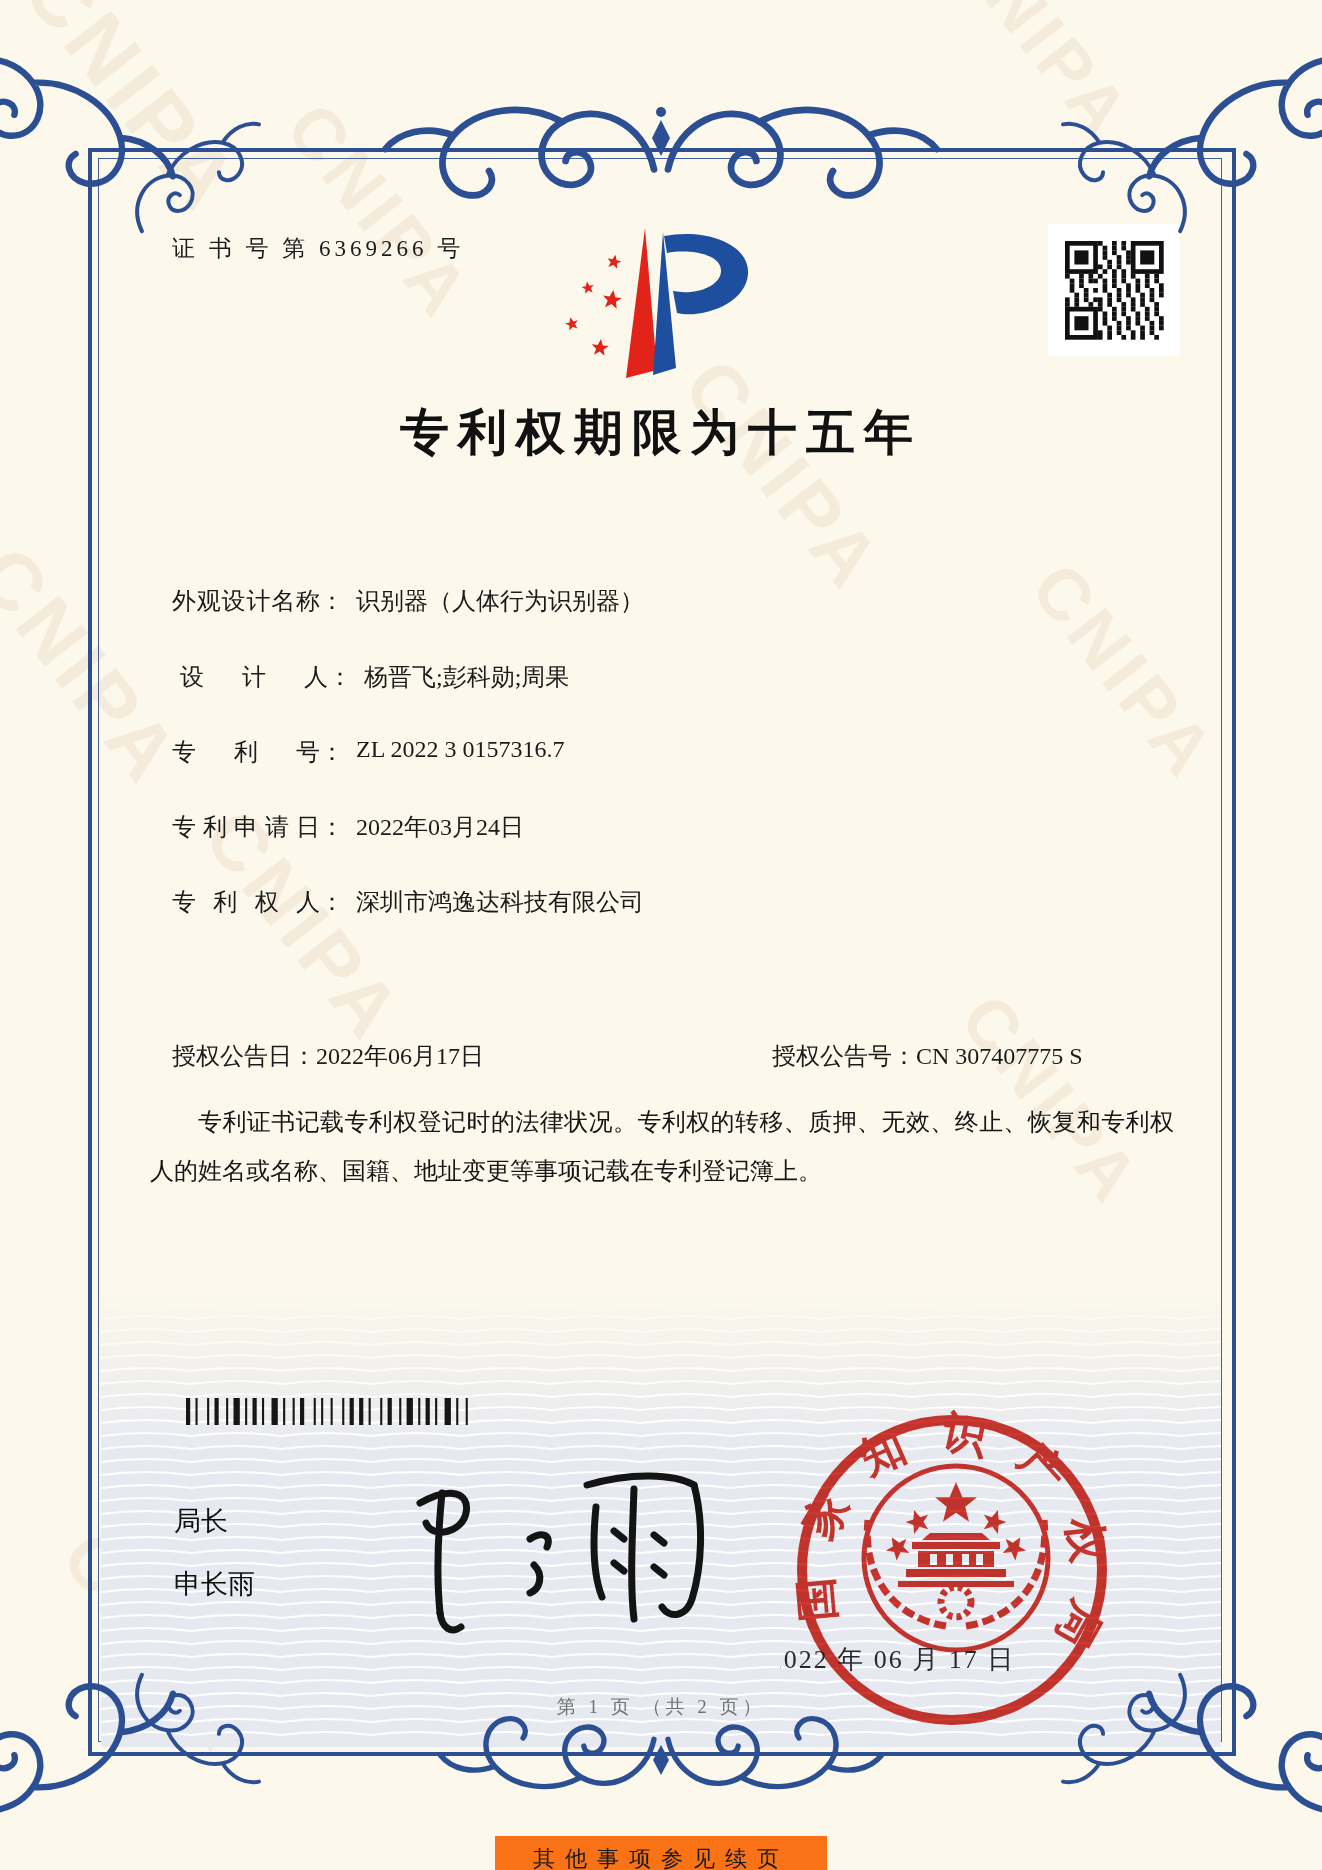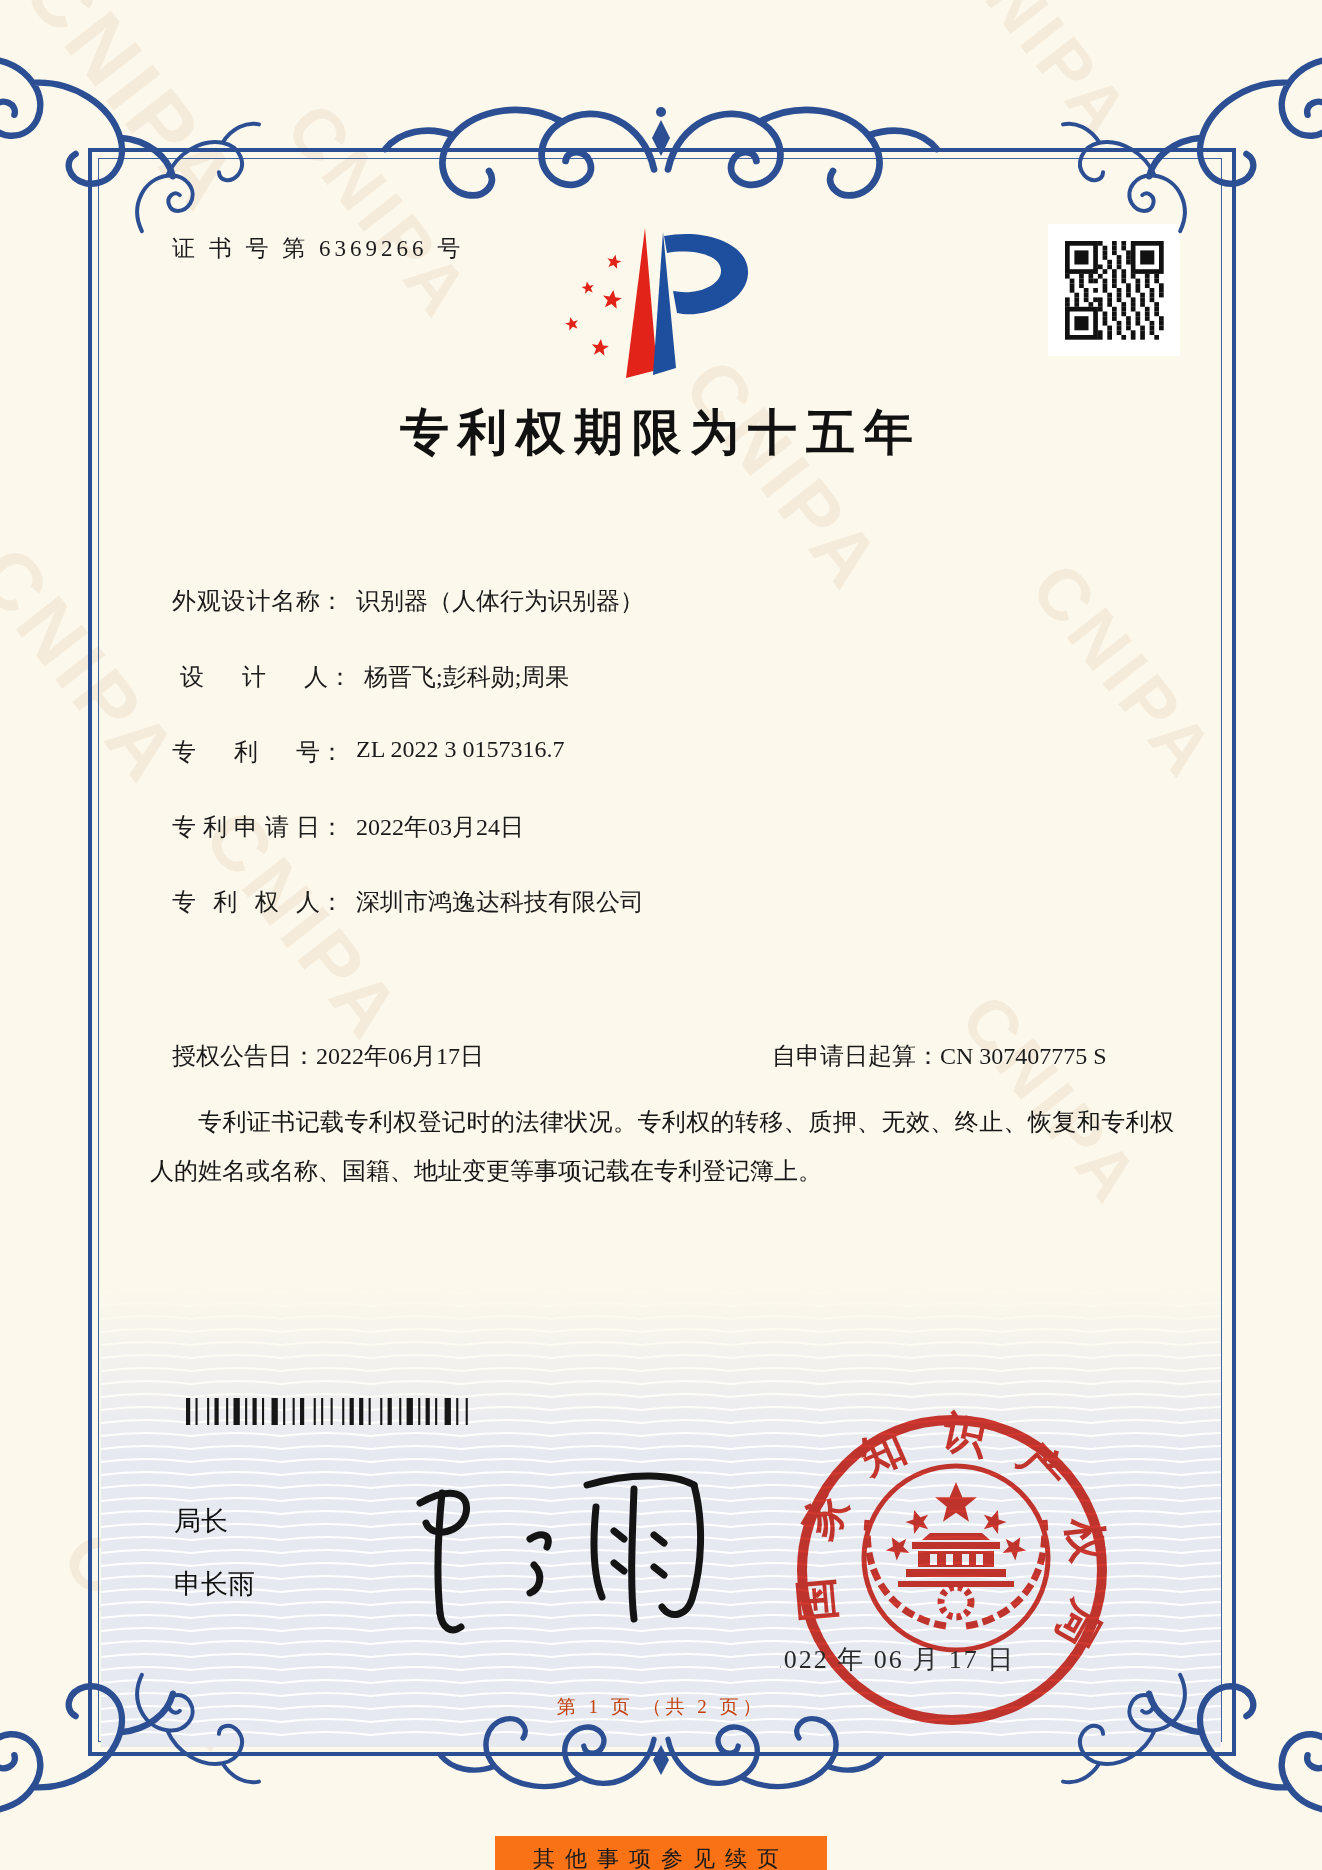--- a/index.html
+++ b/index.html
@@ -37,21 +37,21 @@
       color:#161616;text-align:justify;}
   .body-text p{margin:0;text-indent:2em;}
 
   .barcode{position:absolute;left:186px;top:1398px;}
   .signer-title{position:absolute;left:174px;top:1503px;font-size:27px;font-family:"Liberation Sans",sans-serif;color:#111;}
   .signer-name{position:absolute;left:174px;top:1566px;font-size:27px;font-family:"Liberation Sans",sans-serif;color:#111;}
   .signature{position:absolute;left:380px;top:1445px;}
   .seal{position:absolute;left:780px;top:1398px;mix-blend-mode:multiply;}
 
   .footer-page{position:absolute;left:0;top:1694px;width:100%;text-align:center;font-size:19px;
-      letter-spacing:4px;color:#c2410c;}
+      letter-spacing:4px;color:#737373;}
   .note-band{position:absolute;left:50%;top:1836px;transform:translateX(-50%);background:#f97316;
       padding:8px 38px;}
   .note-text{font-size:22px;letter-spacing:10px;color:#1a1a1a;white-space:nowrap;}
 
   .deco{position:absolute;left:0;top:0;pointer-events:none;}
 </style>
 </head>
 <body>
 
 <div id="page">
@@ -281,21 +281,21 @@
   </div>
   <div class="frow" style="top:811px;">
     <span class="flabel">专利申请日</span><span class="fcolon">：</span><span class="fvalue">2022年03月24日</span>
   </div>
   <div class="frow" style="top:886px;">
     <span class="flabel">专 利 权 人</span><span class="fcolon">：</span><span class="fvalue">深圳市鸿逸达科技有限公司</span>
   </div>
   <div class="frow" style="top:1040px;">
     <span>授权公告日</span><span>：</span><span>2022年06月17日</span>
     <span class="grant2">
-      <span>自申请日起算</span><span>：</span><span>CN 307407775 S</span>
+      <span>授权公告号</span><span>：</span><span>CN 307407775 S</span>
     </span>
   </div>
 
   <div class="body-text">
     <p>专利证书记载专利权登记时的法律状况。专利权的转移、质押、无效、终止、恢复和专利权人的姓名或名称、国籍、地址变更等事项记载在专利登记簿上。</p>
   </div>
 
   <svg id="barcode-svg" class="barcode" width="292" height="27" xmlns="http://www.w3.org/2000/svg">
       <rect x="0" y="0" width="4.2" height="27" fill="#161616"></rect>
       <rect x="9.5" y="0" width="2.1" height="27" fill="#161616"></rect>

